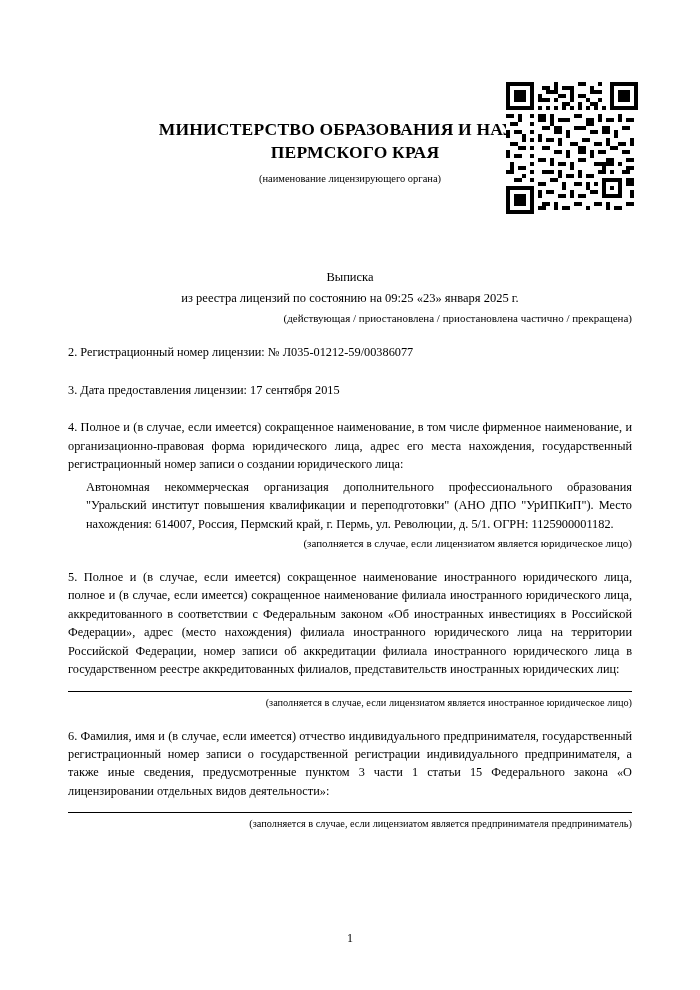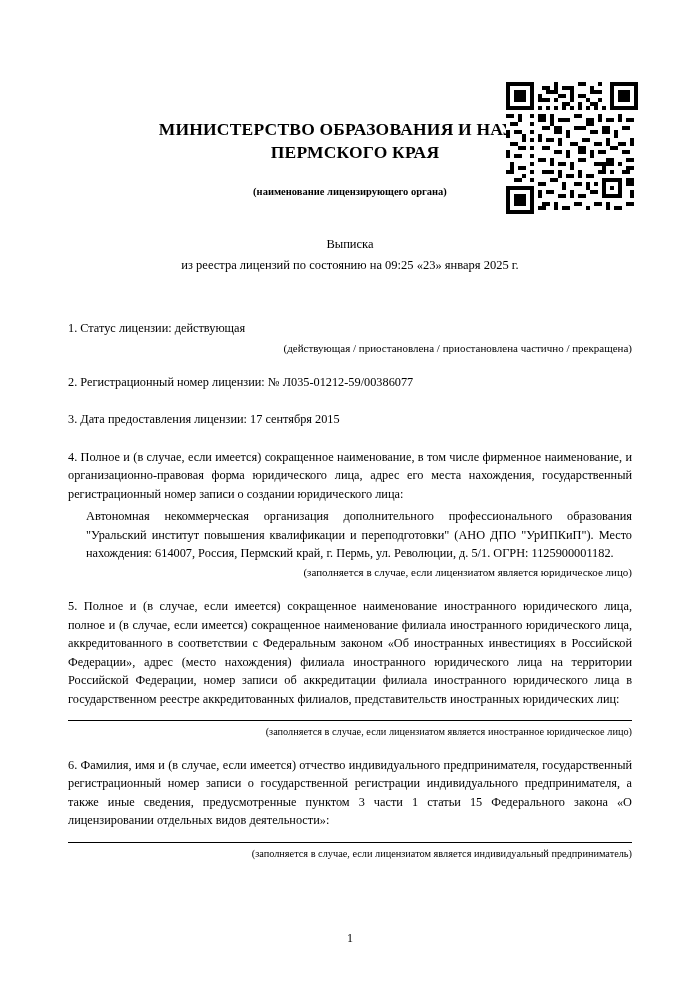--- a/index.html
+++ b/index.html
@@ -40,28 +40,28 @@
   }
   .header .line {
     font-size: 17.5px;
     font-weight: bold;
     line-height: 1.32;
     letter-spacing: 0.2px;
   }
   .header .line2 { margin-left: 10px; }
   .header .sub {
     font-size: 10.5px;
-    font-weight: bold;
-    margin-top: 22px;
+    font-weight: normal;
+    margin-top: 9px;
   }
 
   
   .doc-title {
     text-align: center;
-    margin-top: 37px;
+    margin-top: 83px;
     font-size: 12.5px;
     line-height: 1.65;
   }
 
   
   .item {
     font-size: 12.3px;
     line-height: 1.5;
     text-align: justify;
     margin-top: 19px;
@@ -271,34 +271,33 @@
     <div class="line">МИНИСТЕРСТВО ОБРАЗОВАНИЯ И НАУКИ</div>
     <div class="line line2">ПЕРМСКОГО КРАЯ</div>
     <div class="sub">(наименование лицензирующего органа)</div>
   </div>
 
   <div class="doc-title">
     <div>Выписка</div>
     <div>из реестра лицензий по состоянию на 09:25 «23» января 2025 г.</div>
   </div>
 
-  <div class="item first">1. Статус лицензии: действующая</div>
   <div class="note">(действующая / приостановлена / приостановлена частично / прекращена)</div>
 
   <div class="item">2. Регистрационный номер лицензии: № Л035-01212-59/00386077</div>
 
   <div class="item">3. Дата предоставления лицензии: 17 сентября 2015</div>
 
   <div class="item">4. Полное и (в случае, если имеется) сокращенное наименование, в том числе фирменное наименование, и организационно-правовая форма юридического лица, адрес его места нахождения, государственный регистрационный номер записи о создании юридического лица:</div>
   <div class="para body-block">Автономная некоммерческая организация дополнительного профессионального образования "Уральский институт повышения квалификации и переподготовки" (АНО ДПО "УрИПКиП"). Место нахождения: 614007, Россия, Пермский край, г. Пермь, ул. Революции, д. 5/1. ОГРН: 1125900001182.</div>
   <div class="note">(заполняется в случае, если лицензиатом является юридическое лицо)</div>
 
   <div class="item">5. Полное и (в случае, если имеется) сокращенное наименование иностранного юридического лица, полное и (в случае, если имеется) сокращенное наименование филиала иностранного юридического лица, аккредитованного в соответствии с Федеральным законом «Об иностранных инвестициях в Российской Федерации», адрес (место нахождения) филиала иностранного юридического лица на территории Российской Федерации, номер записи об аккредитации филиала иностранного юридического лица в государственном реестре аккредитованных филиалов, представительств иностранных юридических лиц:</div>
   <hr class="rule">
   <div class="note-after-rule">(заполняется в случае, если лицензиатом является иностранное юридическое лицо)</div>
 
   <div class="item">6. Фамилия, имя и (в случае, если имеется) отчество индивидуального предпринимателя, государственный регистрационный номер записи о государственной регистрации индивидуального предпринимателя, а также иные сведения, предусмотренные пунктом 3 части 1 статьи 15 Федерального закона «О лицензировании отдельных видов деятельности»:</div>
   <hr class="rule">
-  <div class="note-after-rule">(заполняется в случае, если лицензиатом является индивидуальный предприниматель)</div>
+  <div class="note-after-rule">(заполняется в случае, если лицензиатом является предпринимателя предприниматель)</div>
 
 
   <div class="page-number">1</div>
 </div>
 
 </body></html>

